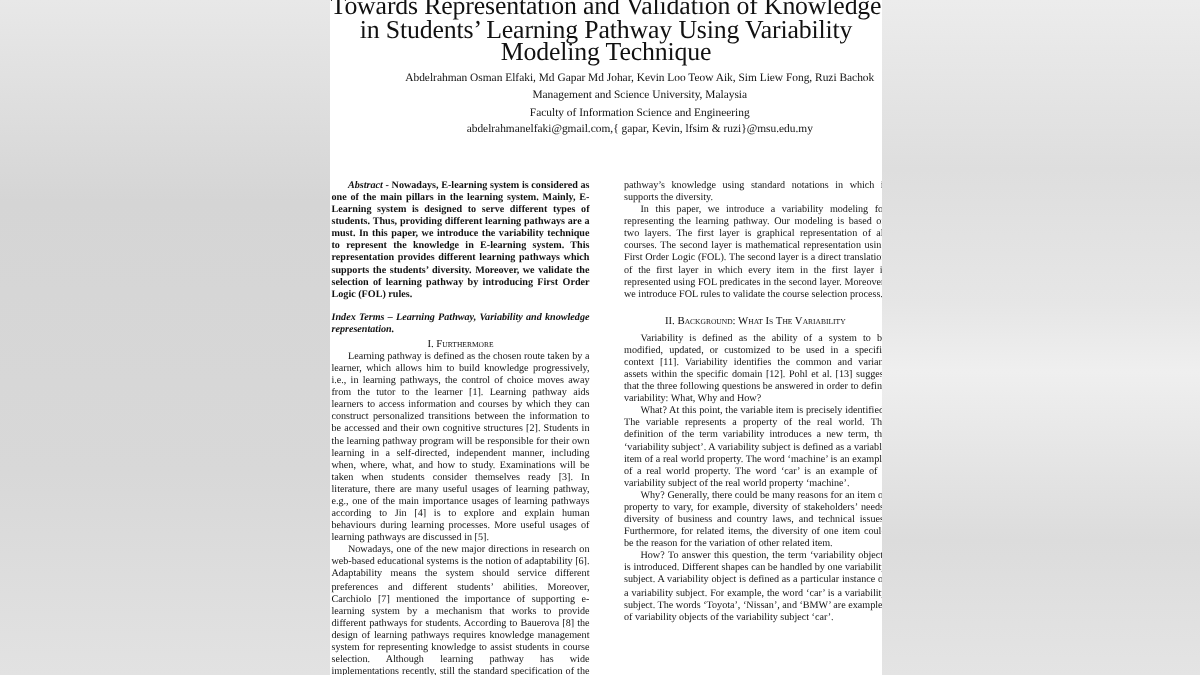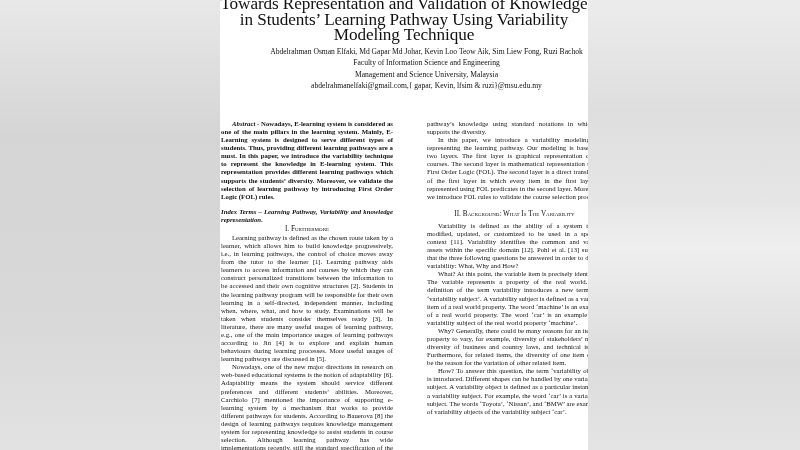--- a/index.html
+++ b/index.html
@@ -27,21 +27,21 @@
     }
     .authors {
       position: absolute; left: 0; top: 50px; width: 413px; text-align: center;
       font-size: 7.6px; line-height: 11.3px;
     }
     .col {
       position: absolute; top: 124px; width: 172px;
       font-size: 6.75px; line-height: 8.08px; text-align: justify;
     }
     .col.left { left: 1px; }
-    .col.right { left: 207px; width: 175px; }
+    .col.right { left: 196px; width: 175px; }
     .col p { margin: 0; }
     .indent { text-indent: 11px; }
     .abstract { font-weight: bold; }
     .abstract .lead { font-style: italic; }
     .index-terms { font-weight: bold; font-style: italic; margin-top: 7px !important; }
     .section-head {
       text-align: center; font-variant: small-caps; font-size: 7.2px;
       margin: 1px 0 1px 0 !important;
     }
     .section-head.s2 { margin: 9px 0 4px 0 !important; }
@@ -50,22 +50,22 @@
 <body>
 
 <div class="bg-left"></div>
 <div class="bg-right"></div>
 
 <div class="page">
   <div class="title">Towards Representation and Validation of Knowledge in Students’ Learning Pathway Using Variability Modeling Technique</div>
 
   <div class="authors">
     <div>Abdelrahman Osman Elfaki, Md Gapar Md Johar, Kevin Loo Teow Aik, Sim Liew Fong, Ruzi Bachok</div>
+    <div>Management and Science University, Malaysia</div>
     <div>Faculty of Information Science and Engineering</div>
-    <div>Management and Science University, Malaysia</div>
     <div>abdelrahmanelfaki@gmail.com,{ gapar, Kevin, lfsim &amp; ruzi}@msu.edu.my</div>
   </div>
 
   <div class="col left">
     <p class="abstract indent"><span class="lead">Abstract</span><span> - Nowadays, E-learning system is considered as one of the main pillars in the learning system. Mainly, E-Learning system is designed to serve different types of students. Thus, providing different learning pathways are a must. In this paper, we introduce the variability technique to represent the knowledge in E-learning system. This representation provides different learning pathways which supports the students’ diversity. Moreover, we validate the selection of learning pathway by introducing First Order Logic (FOL) rules.</span></p>
     <p class="index-terms">Index Terms – Learning Pathway, Variability and knowledge representation.</p>
     <p class="section-head">I. Furthermore</p>
     <p class="indent">Learning pathway is defined as the chosen route taken by a learner, which allows him to build knowledge progressively, i.e., in learning pathways, the control of choice moves away from the tutor to the learner [1]. Learning pathway aids learners to access information and courses by which they can construct personalized transitions between the information to be accessed and their own cognitive structures [2]. Students in the learning pathway program will be responsible for their own learning in a self-directed, independent manner, including when, where, what, and how to study. Examinations will be taken when students consider themselves ready [3]. In literature, there are many useful usages of learning pathway, e.g., one of the main importance usages of learning pathways according to Jin [4] is to explore and explain human behaviours during learning processes. More useful usages of learning pathways are discussed in [5].</p>
     <p class="indent">Nowadays, one of the new major directions in research on web-based educational systems is the notion of adaptability [6]. Adaptability means the system should service different preferences and different students’ abilities. Moreover, Carchiolo [7] mentioned the importance of supporting e-learning system by a mechanism that works to provide different pathways for students. According to Bauerova [8] the design of learning pathways requires knowledge management system for representing knowledge to assist students in course selection. Although learning pathway has wide implementations recently, still the standard specification of the learning pathway is missing [9, 10]. As a conclusion, the problem that is discussed here is how to represent learning</p>
   </div>

